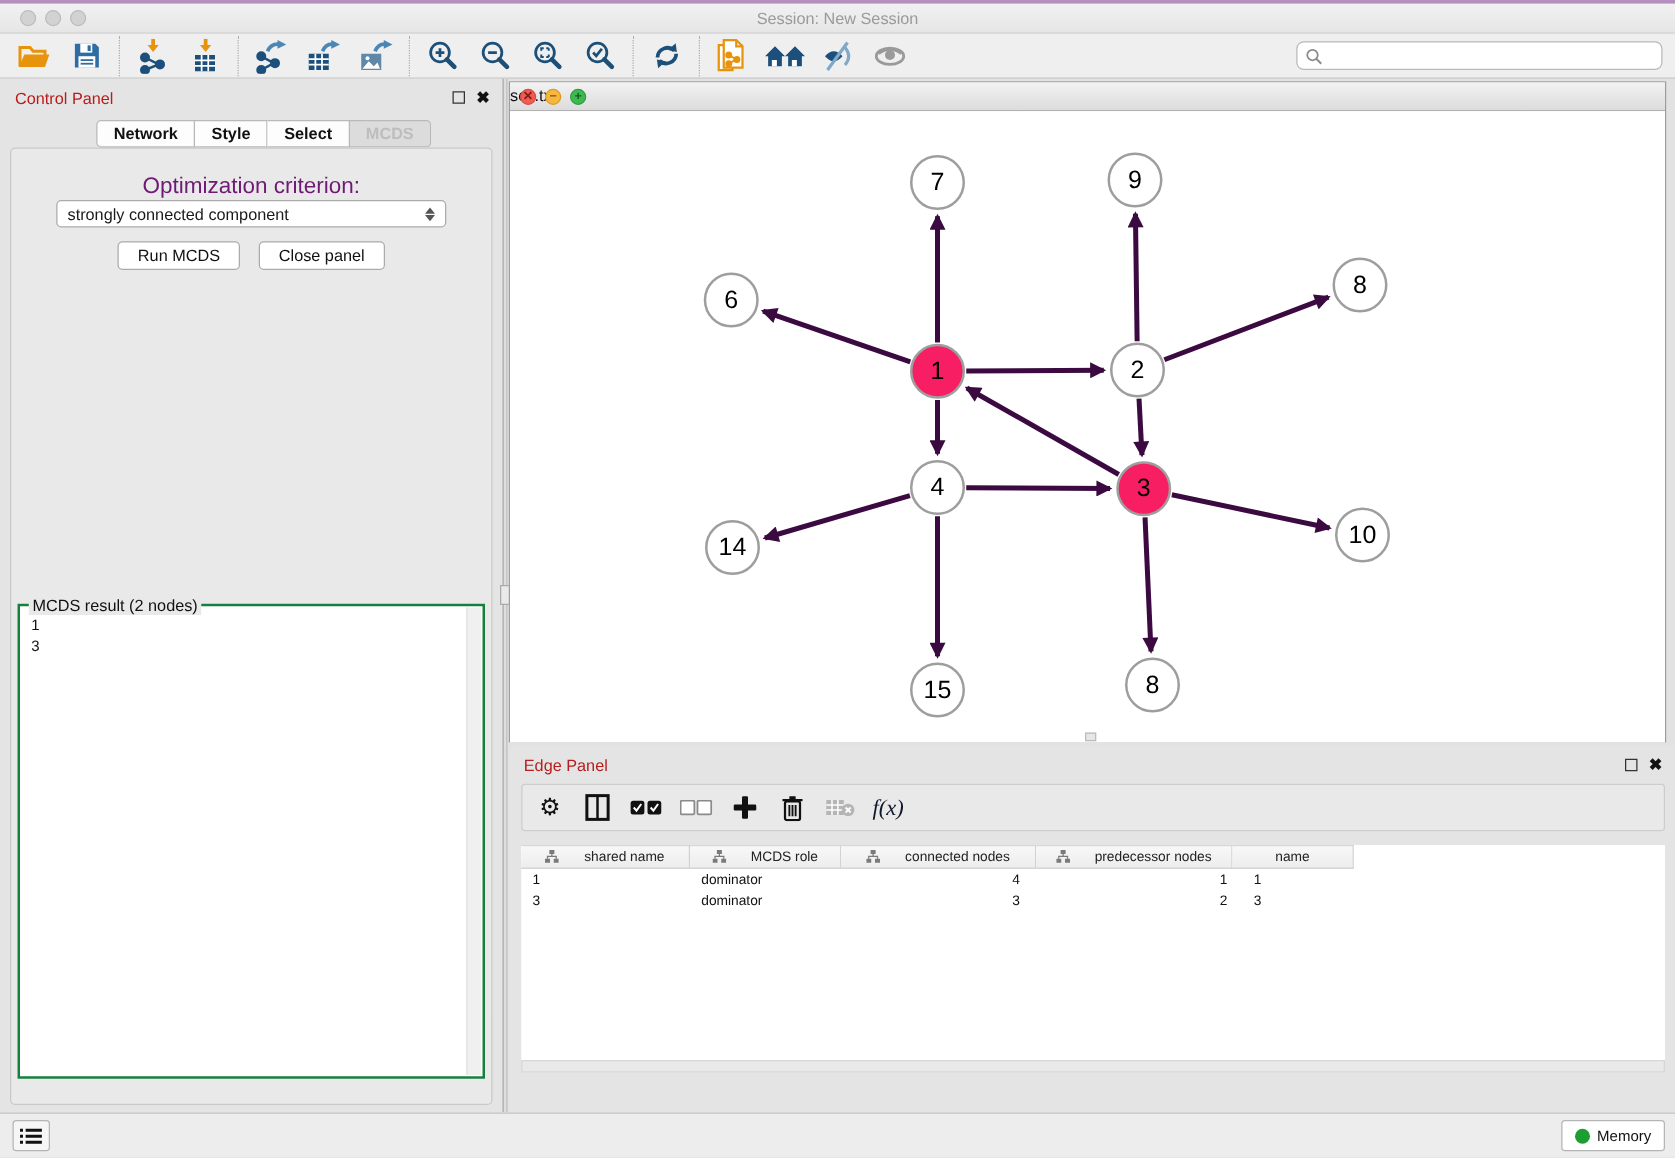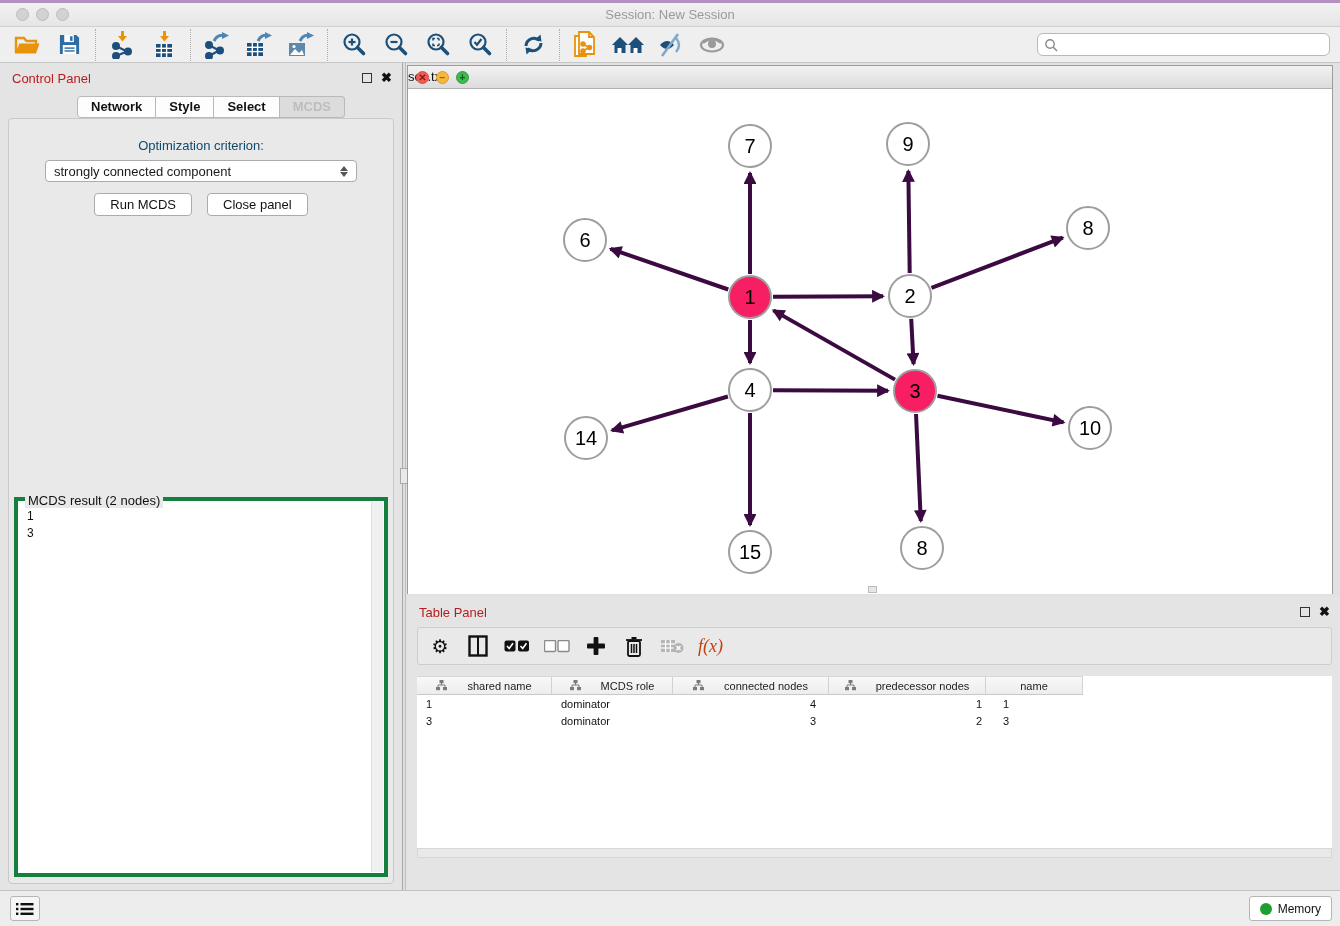--- a/index.html
+++ b/index.html
@@ -34,34 +34,34 @@
 
   .cp-tabs { position:absolute; left:77px; top:33px; display:flex; height:22px; }
   .seg-tab { background:#fdfdfd; border:1px solid #b9b9b9; border-left:none; padding:0 13px;
     line-height:20px; font-size:13px; font-weight:bold; color:#111; }
   .seg-tab:first-child { border-left:1px solid #b9b9b9; border-radius:4px 0 0 4px; }
   .seg-tab:last-child { border-radius:0 4px 4px 0; }
   .seg-tab.sel { background:#dcdcdc; color:#bdbdbd; }
 
   .cp-body { position:absolute; left:8px; top:55px; width:386px; height:766px;
     background:#e9e9e9; border:1px solid #c9c9c9; border-radius:4px; }
-  .opt-label { margin-top:19px; text-align:center; font-size:13px; color:#0c4a6e; }
+  .opt-label { margin-top:19px; text-align:center; font-size:18px; color:#701a75; }
   .criterion-select { position:absolute; left:36px; top:41px; width:312px; height:22px; background:#fff;
     border:1px solid #ababab; border-radius:4px; display:flex; align-items:center; padding:0 8px; font-size:13px; }
   .criterion-select .val { flex:1; }
   .stepper { display:flex; flex-direction:column; gap:1px; align-items:center; }
   .stepper i { width:0; height:0; border-left:4px solid transparent; border-right:4px solid transparent; }
   .stepper .up { border-bottom:5px solid #555; }
   .stepper .dn { border-top:5px solid #555; }
   .btn-row { position:absolute; left:0; top:74px; width:100%; display:flex; justify-content:center; gap:15px; }
   .cp-btn { height:23px; padding:0 15px; background:#fff; border:1px solid #ababab; border-radius:4px;
     font-size:13px; color:#111; line-height:21px; }
 
-  .result-box { position:absolute; left:5px; top:378px; width:374px; height:380px;
-    border:4px solid #15803d; background:#fff; }
+  .result-box { position:absolute; left:5px; top:364px; width:374px; height:380px;
+    border:2px solid #15803d; background:#fff; }
   .result-legend { position:absolute; left:7px; top:-8px; background:#e9e9e9; padding:0 3px; font-size:13px; color:#111; }
   .result-lines { padding:7px 9px; font-size:12px; line-height:17px; color:#111; }
   .result-scroll { position:absolute; right:1px; top:1px; bottom:1px; width:12px; background:#f0f0f0; border-left:1px solid #e0e0e0; }
 
   .v-splitter { position:absolute; left:402px; top:63px; width:4px; height:827px; background:#dedede; border-left:1px solid #a9a9a9; border-right:1px solid #bfbfbf; }
   .v-grip { position:absolute; left:-3px; top:405px; width:9px; height:16px; background:#e9e9e9; border:1px solid #aaa; }
 
   
   .network-window { position:absolute; left:407px; top:65px; width:926px; height:529px;
     border:1px solid #9c9c9c; background:#fff; }
@@ -80,21 +80,21 @@
     transform:translate(-50%,-50%); text-align:center; font-size:20px; color:#000;
     display:flex; align-items:center; justify-content:center; background:#fff; }
   .h-grip { position:absolute; left:460px; bottom:0px; width:9px; height:7px; background:#e6e6e6; border:1px solid #bbb; }
 
   
   .table-panel { position:absolute; left:407px; top:597px; width:933px; height:293px; background:#e4e4e4; }
   .tp-toolbar { position:absolute; left:10px; top:30px; width:915px; height:38px; background:#e9e9e9;
     border:1px solid #cdcdcd; border-radius:3px; display:flex; align-items:center; padding-left:10px; gap:14px; }
   .tp-ico { display:flex; align-items:center; justify-content:center; min-width:24px; height:26px; }
   .gear-glyph { font-size:19px; color:#111; }
-  .fx { font-family:"Liberation Serif", serif; font-style:italic; font-size:18px; color:#c2410c;text-align:center; }
+  .fx { font-family:"Liberation Serif", serif; font-style:italic; font-size:18px; color:#0f172a;text-align:center; }
   .tp-table { position:absolute; left:10px; top:79px; width:915px; height:172px; background:#fff; }
   .thead { display:flex; height:19px; }
   .th { background:linear-gradient(#f8f8f8,#ededed); border-bottom:1px solid #c9c9c9; border-top:1px solid #d8d8d8;
     border-right:1px solid #d2d2d2; font-size:11px; color:#222; display:flex; align-items:center; justify-content:center; gap:20px; }
   .trow { display:flex; height:17px; font-size:11px; color:#111; }
   .td { display:flex; align-items:center; }
   .c0 { width:135px; } .c1 { width:121px; } .c2 { width:156px; } .c3 { width:157px; } .c4 { width:97px; }
   .td.c0 { padding-left:9px; } .td.c1 { padding-left:9px; }
   .td.c2 { justify-content:flex-end; padding-right:13px; }
   .td.c3 { justify-content:flex-end; padding-right:4px; }
@@ -376,21 +376,21 @@
         <div class="gnode" style="left: 682px; top: 339px; background: rgb(255, 255, 255); border-color: rgb(158, 158, 158);">10</div>
         <div class="gnode" style="left: 342px; top: 463px; background: rgb(255, 255, 255); border-color: rgb(158, 158, 158);">15</div>
         <div class="gnode" style="left: 514px; top: 459px; background: rgb(255, 255, 255); border-color: rgb(158, 158, 158);">8</div>
       </div>
   </div>
   <div class="h-grip"></div>
 </div>
 
 <div class="table-panel">
   <div class="panel-head">
-    <span class="panel-title">Table Panel</span>
+    <span class="panel-title">Edge Panel</span>
     <span class="panel-btns">
       <span class="float-ico"></span>
       <span class="close-ico">✖</span>
     </span>
   </div>
   <div class="tp-toolbar">
     <span class="tp-ico">
         <span class="gear-glyph">⚙</span>
       </span>
     <span class="tp-ico">

